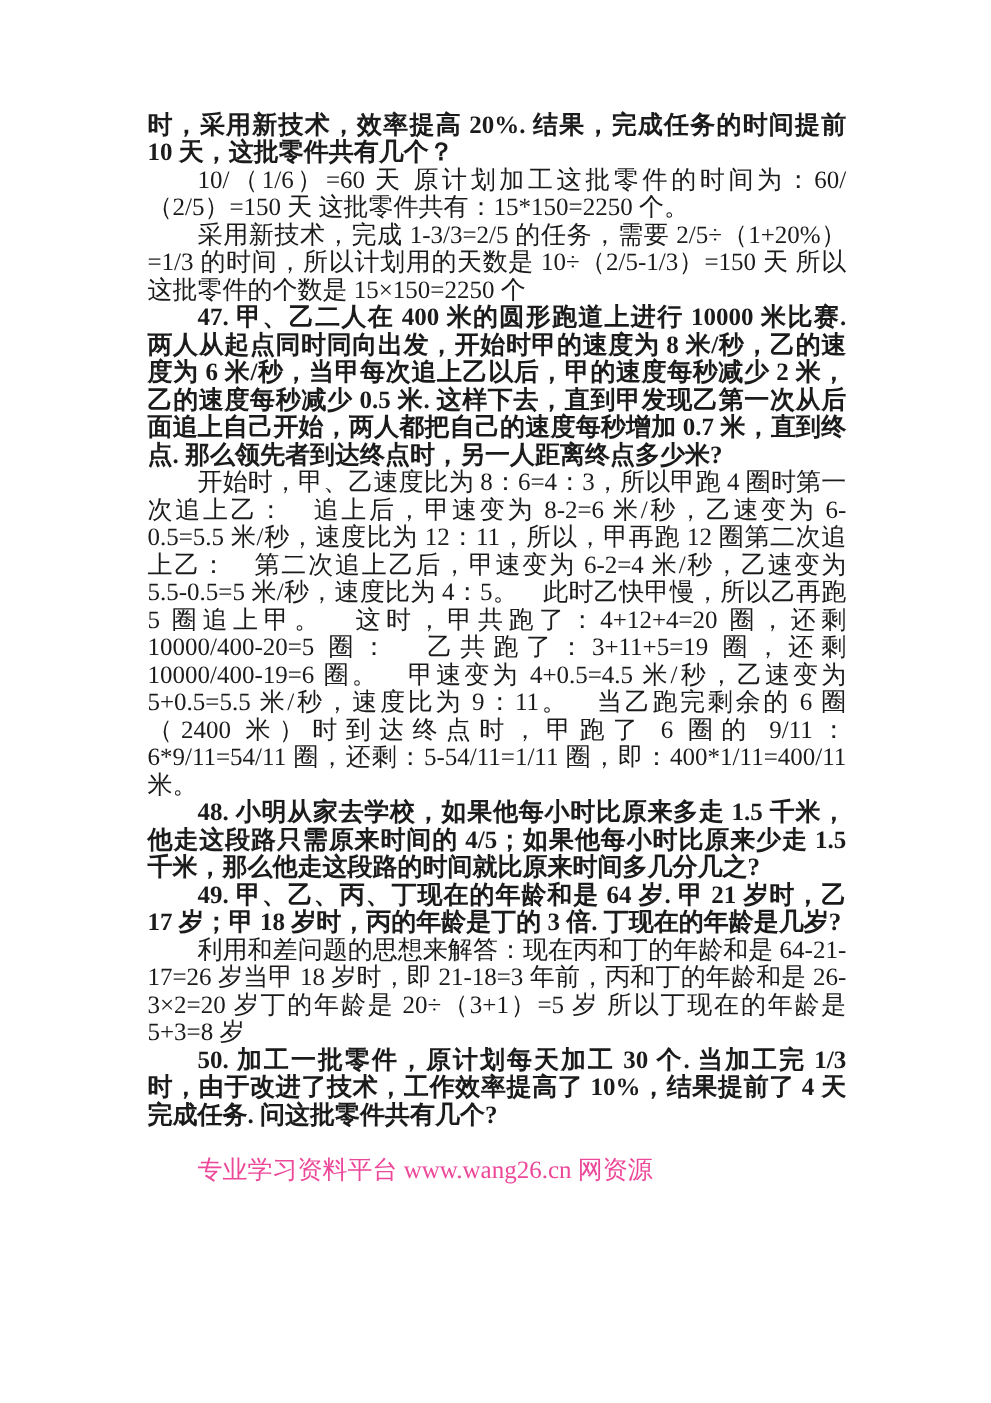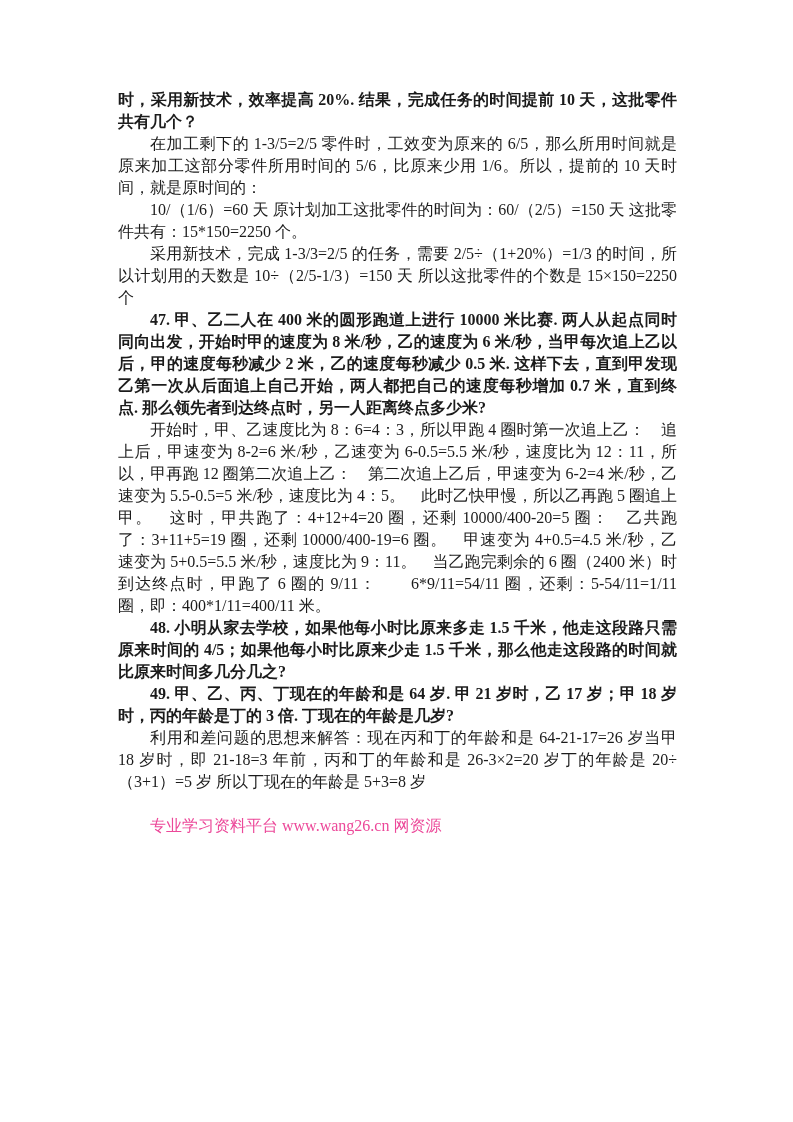--- a/index.html
+++ b/index.html
@@ -18,21 +18,21 @@
   .page {
     position: absolute;
     inset: 0;
     background: #ffffff;
   }
   .content {
     position: absolute;
     left: 118px;
     top: 89px;
     width: 559px;
-    font-size: 16px;
+    font-size: 20px;
     line-height: 22px;
     text-align: justify;
   }
   .content p {
     margin: 0;
     padding: 0;
   }
   p.indent {
     text-indent: 2em;
   }
@@ -43,23 +43,23 @@
     margin-top: 22px;
     color: #ec4899;
   }
 </style>
 </head>
 <body>
 
 <div class="page">
   <div class="content">
     <p class="bold">时，采用新技术，效率提高 20%. 结果，完成任务的时间提前 10 天，这批零件共有几个？</p>
-    <p class="indent">在加工剩下的 1-3/5=2/5 零件时，工效变为原来的 6/5，那么所用时间就是原来加工这部分零件所用时间的 5/6，比原来少用 1/6。所以，提前的 10 天时间，就是原时间的：</p>
     <p class="indent">10/（1/6）=60 天 原计划加工这批零件的时间为：60/（2/5）=150 天 这批零件共有：15*150=2250 个。</p>
     <p class="indent">采用新技术，完成 1-3/3=2/5 的任务，需要 2/5÷（1+20%）=1/3 的时间，所以计划用的天数是 10÷（2/5-1/3）=150 天 所以这批零件的个数是 15×150=2250 个</p>
     <p class="bold indent">47. 甲、乙二人在 400 米的圆形跑道上进行 10000 米比赛. 两人从起点同时同向出发，开始时甲的速度为 8 米/秒，乙的速度为 6 米/秒，当甲每次追上乙以后，甲的速度每秒减少 2 米，乙的速度每秒减少 0.5 米. 这样下去，直到甲发现乙第一次从后面追上自己开始，两人都把自己的速度每秒增加 0.7 米，直到终点. 那么领先者到达终点时，另一人距离终点多少米?</p>
     <p class="indent">开始时，甲、乙速度比为 8：6=4：3，所以甲跑 4 圈时第一次追上乙：　追上后，甲速变为 8-2=6 米/秒，乙速变为 6-0.5=5.5 米/秒，速度比为 12：11，所以，甲再跑 12 圈第二次追上乙：　第二次追上乙后，甲速变为 6-2=4 米/秒，乙速变为 5.5-0.5=5 米/秒，速度比为 4：5。　此时乙快甲慢，所以乙再跑 5 圈追上甲。　这时，甲共跑了：4+12+4=20 圈，还剩 10000/400-20=5 圈：　乙共跑了：3+11+5=19 圈，还剩 10000/400-19=6 圈。　甲速变为 4+0.5=4.5 米/秒，乙速变为 5+0.5=5.5 米/秒，速度比为 9：11。　当乙跑完剩余的 6 圈（2400 米）时到达终点时，甲跑了 6 圈的 9/11：　　6*9/11=54/11 圈，还剩：5-54/11=1/11 圈，即：400*1/11=400/11 米。</p>
     <p class="bold indent">48. 小明从家去学校，如果他每小时比原来多走 1.5 千米，他走这段路只需原来时间的 4/5；如果他每小时比原来少走 1.5 千米，那么他走这段路的时间就比原来时间多几分几之?</p>
     <p class="bold indent">49. 甲、乙、丙、丁现在的年龄和是 64 岁. 甲 21 岁时，乙 17 岁；甲 18 岁时，丙的年龄是丁的 3 倍. 丁现在的年龄是几岁?</p>
     <p class="indent">利用和差问题的思想来解答：现在丙和丁的年龄和是 64-21-17=26 岁当甲 18 岁时，即 21-18=3 年前，丙和丁的年龄和是 26-3×2=20 岁丁的年龄是 20÷（3+1）=5 岁 所以丁现在的年龄是 5+3=8 岁</p>
+    <p class="bold indent">50. 加工一批零件，原计划每天加工 30 个. 当加工完 1/3 时，由于改进了技术，工作效率提高了 10%，结果提前了 4 天完成任务. 问这批零件共有几个?</p>
     <p class="indent footer-line">专业学习资料平台 www.wang26.cn 网资源</p>
   </div>
 </div>
 
 </body></html>

